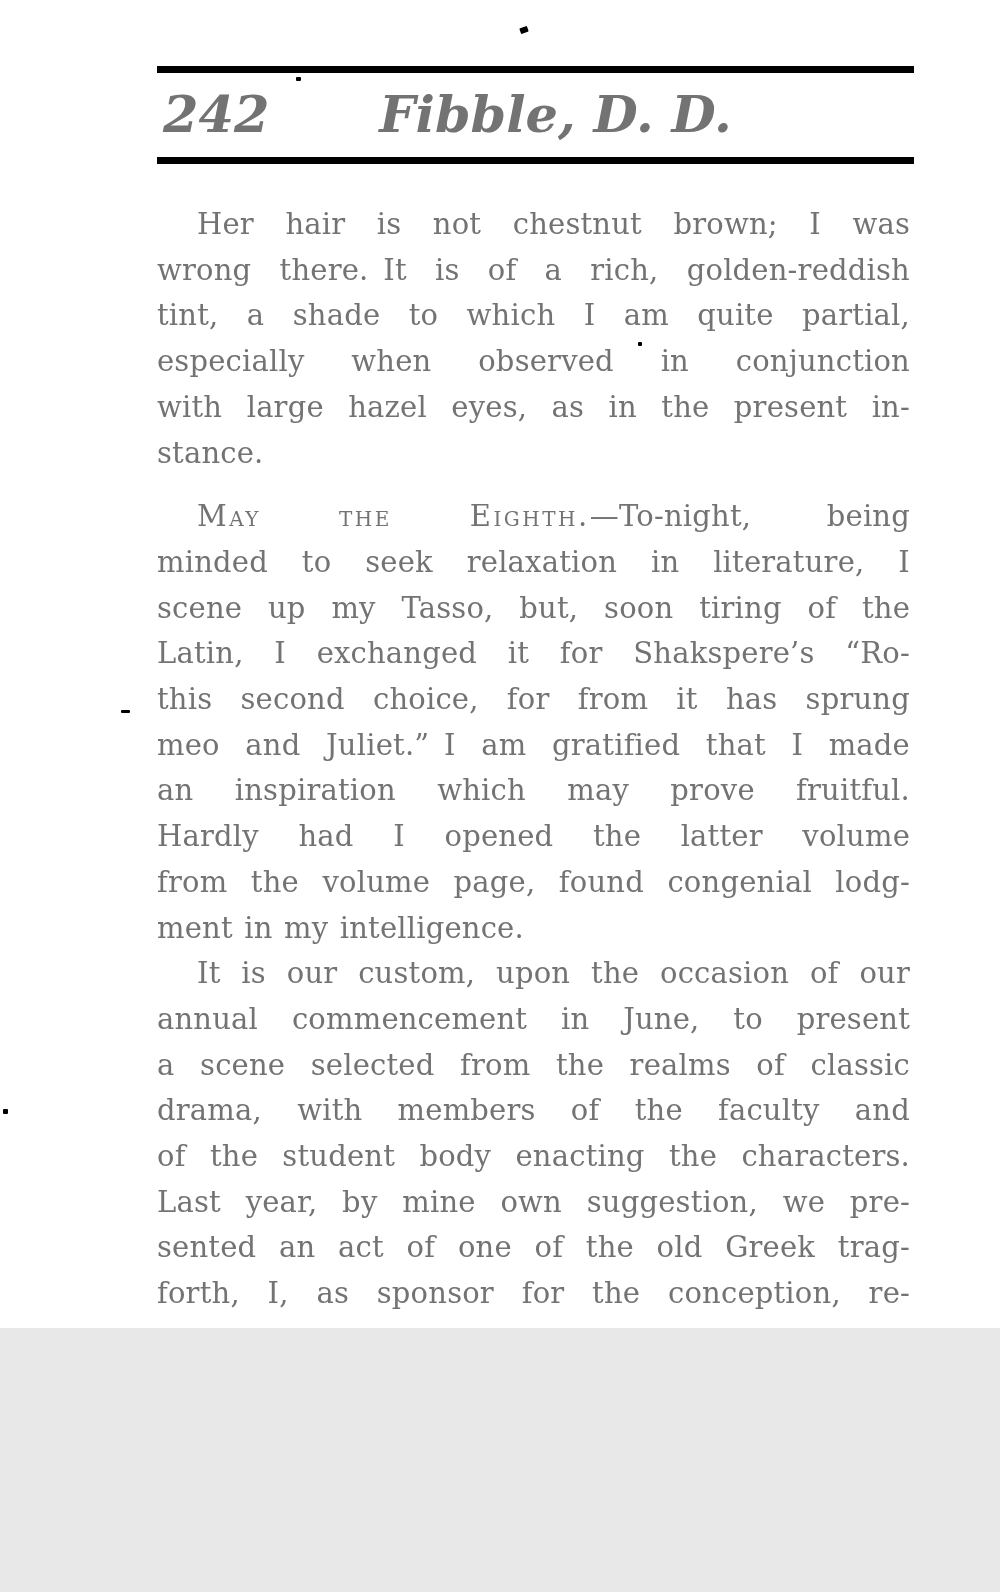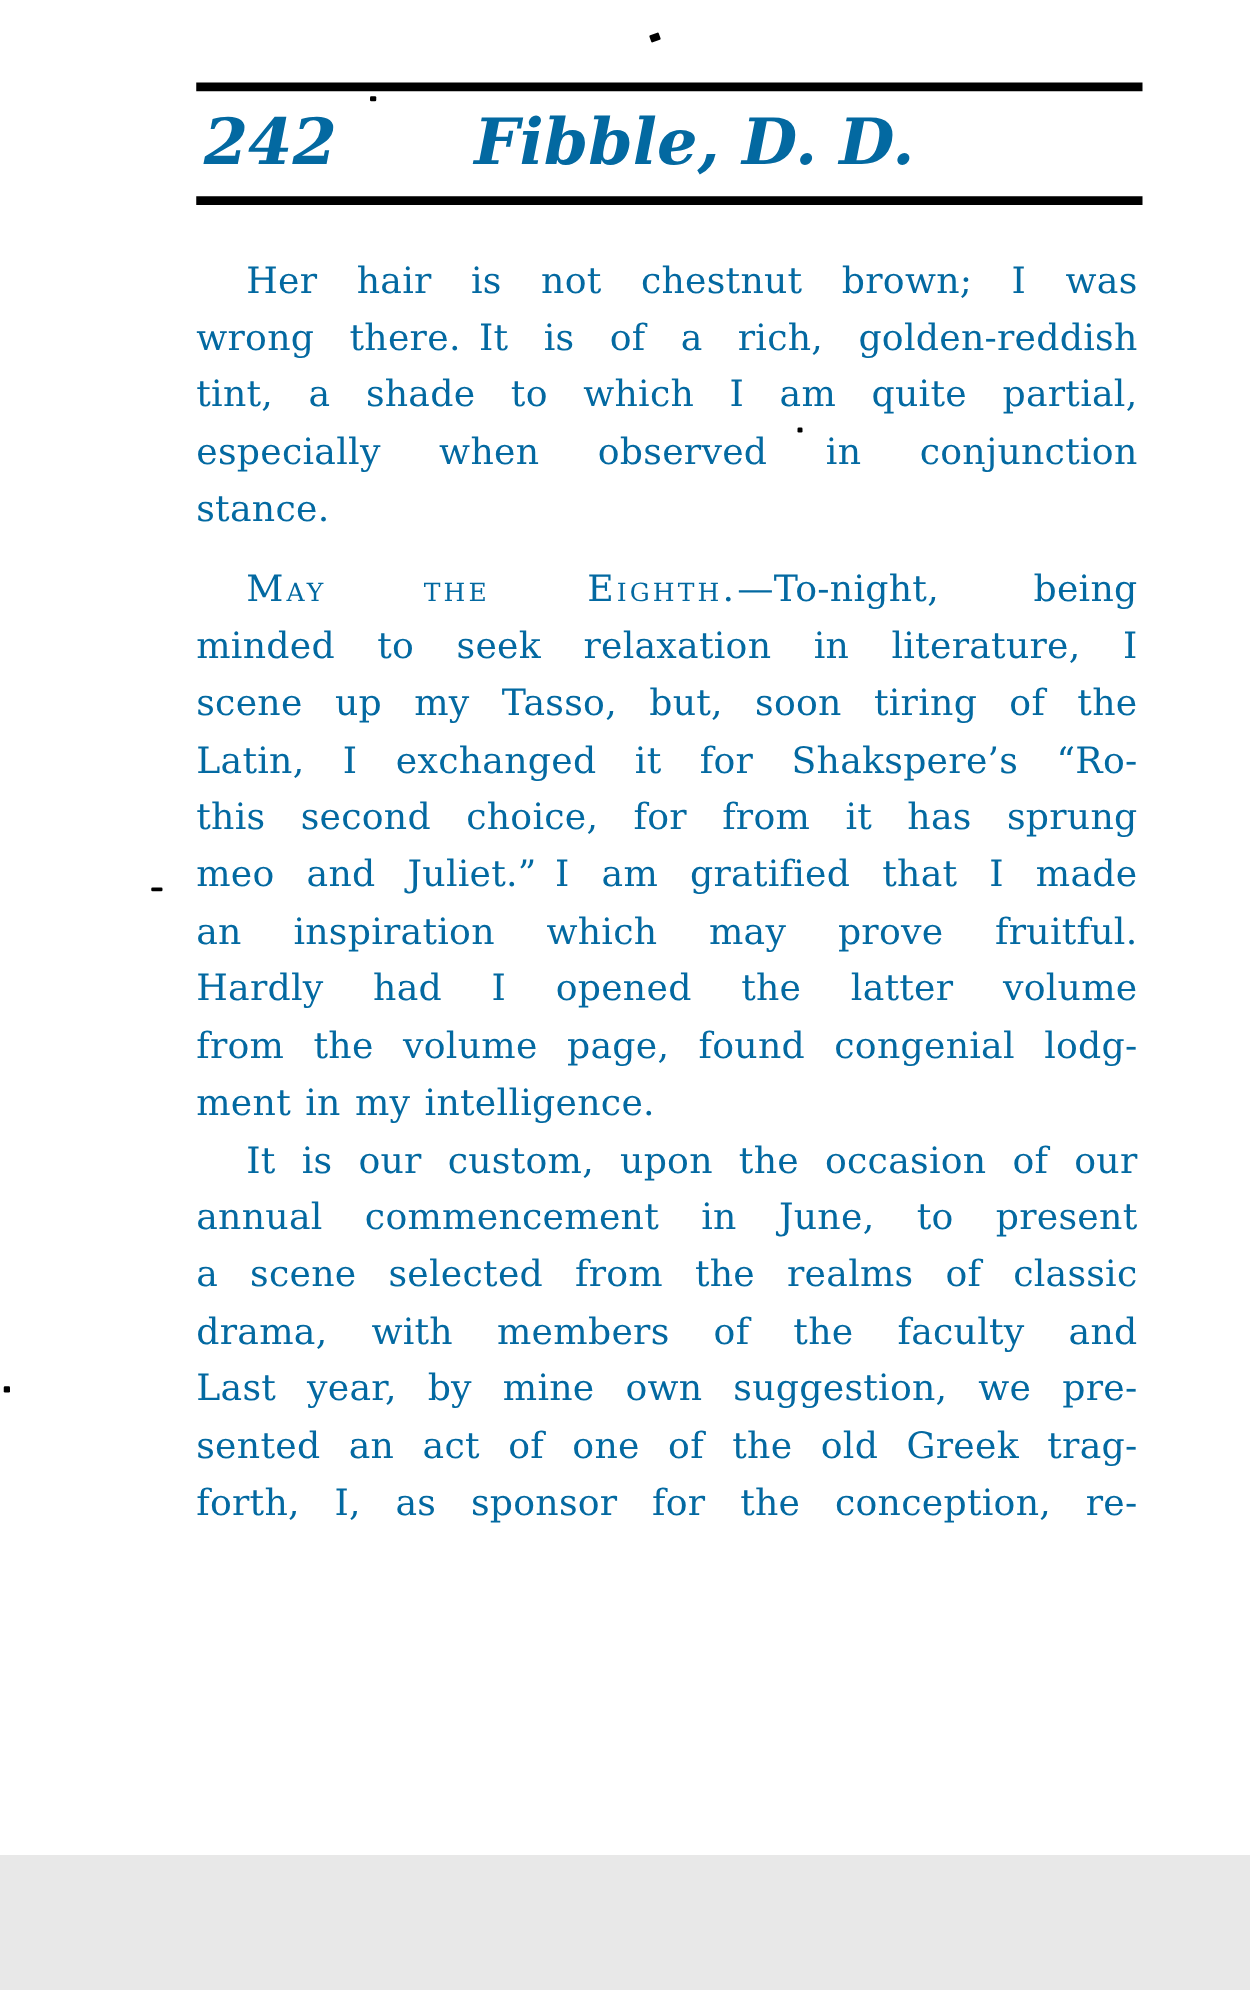--- a/index.html
+++ b/index.html
@@ -1,22 +1,22 @@
 <!DOCTYPE html>
 <html><head>
 <meta charset="utf-8">
 <style>
   * { margin: 0; padding: 0; box-sizing: border-box; }
   html, body { background: #e8e8e8; }
   .page {
     position: relative;
     width: 1000px;
-    height: 1484px;
+    height: 1328px;
     background: #ffffff;
-    color: #0369a1;
+    color: #737373;
     font-family: "DejaVu Serif", "Liberation Serif", serif;
     overflow: hidden;
   }
   .rule {
     position: absolute;
     left: 157px;
     width: 757px;
     height: 7px;
     background: #000;
   }
@@ -91,20 +91,21 @@
   </div>
   <div class="rule rule-bottom"></div>
 
   <div class="body-col">
 
     <div class="paragraph">
       <div class="line indent">Her hair is not chestnut brown; I was</div>
       <div class="line">wrong there. It is of a rich, golden-reddish</div>
       <div class="line">tint, a shade to which I am quite partial,</div>
       <div class="line">especially when observed in conjunction</div>
+      <div class="line">with large hazel eyes, as in the present in-</div>
       <div class="line left-end">stance.</div>
     </div>
 
     <div class="paragraph gap-before">
       <div class="line indent"><span class="sc">May the Eighth.</span><span>—To-night, being</span></div>
       <div class="line">minded to seek relaxation in literature, I</div>
       <div class="line">scene up my Tasso, but, soon tiring of the</div>
       <div class="line">Latin, I exchanged it for Shakspere’s “Ro-</div>
       <div class="line">this second choice, for from it has sprung</div>
       <div class="line">meo and Juliet.” I am gratified that I made</div>
@@ -112,20 +113,21 @@
       <div class="line">Hardly had I opened the latter volume</div>
       <div class="line">from the volume page, found congenial lodg-</div>
       <div class="line left-end">ment in my intelligence.</div>
     </div>
 
     <div class="paragraph">
       <div class="line indent">It is our custom, upon the occasion of our</div>
       <div class="line">annual commencement in June, to present</div>
       <div class="line">a scene selected from the realms of classic</div>
       <div class="line">drama, with members of the faculty and</div>
+      <div class="line">of the student body enacting the characters.</div>
       <div class="line">Last year, by mine own suggestion, we pre-</div>
       <div class="line">sented an act of one of the old Greek trag-</div>
       <div class="line">forth, I, as sponsor for the conception, re-</div>
     </div>
 
   </div>
 
   <div class="speck" style="left:520px; top:27px; width:8px; height:6px; transform:rotate(-20deg);"></div>
   <div class="speck" style="left:296px; top:77px; width:5px; height:4px;"></div>
   <div class="speck" style="left:638px; top:342px; width:4px; height:4px;"></div>

